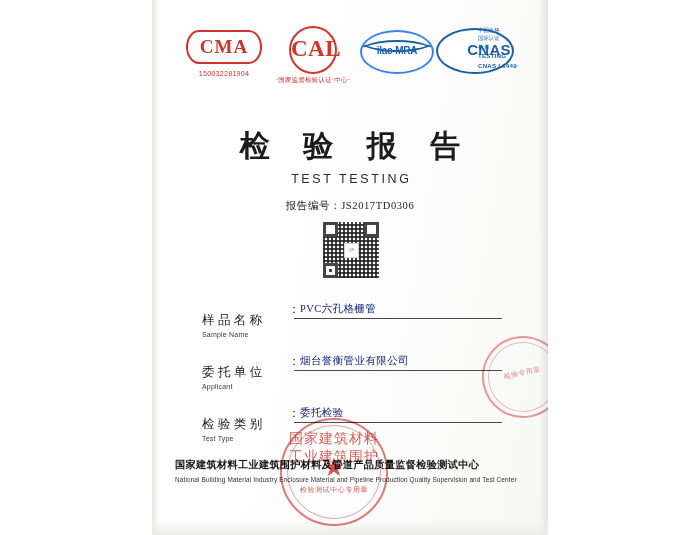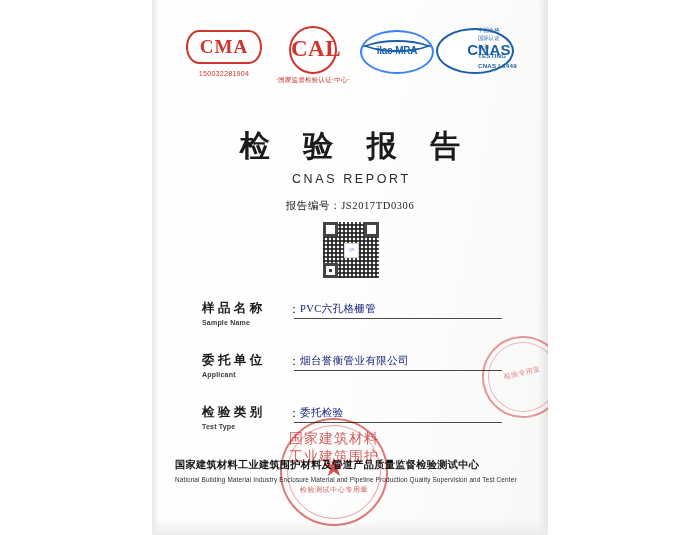--- a/index.html
+++ b/index.html
@@ -272,23 +272,22 @@
   
   .field {
     position: absolute;
     left: 50px;
     width: 300px;
     height: 34px;
   }
   .field-label {
     position: absolute;
     left: 0;
-    top: 0;
+    top: 12px;
     width: 86px;
-    font-weight: bold;
   }
   .field-label .cn {
     font-family: "Liberation Serif", serif;
     font-size: 12.5px;
     color: #1a1a1a;
     letter-spacing: 3.4px;
     white-space: nowrap;
   }
   .field-label .en {
     font-size: 7px;
@@ -455,21 +454,21 @@
       <div class="cnas-side">
         <div>中国合格</div>
         <div>国际认证</div>
         <div>检测</div>
         <div class="big">TESTING</div>
         <div class="big">CNAS L1449</div>
       </div>
     </div>
 
     <div class="title-cn">检 验 报 告</div>
-    <div class="title-en">CNAS   REPORT</div>
+    <div class="title-en">TEST   TESTING</div>
     <div class="report-no">报告编号：JS2017TD0306</div>
 
     <div class="qr-wrap">
       <div class="qr">
         <div class="qr-bl"></div>
         <div class="qr-c">QR</div>
       </div>
     </div>
 
     <div class="field f1">

